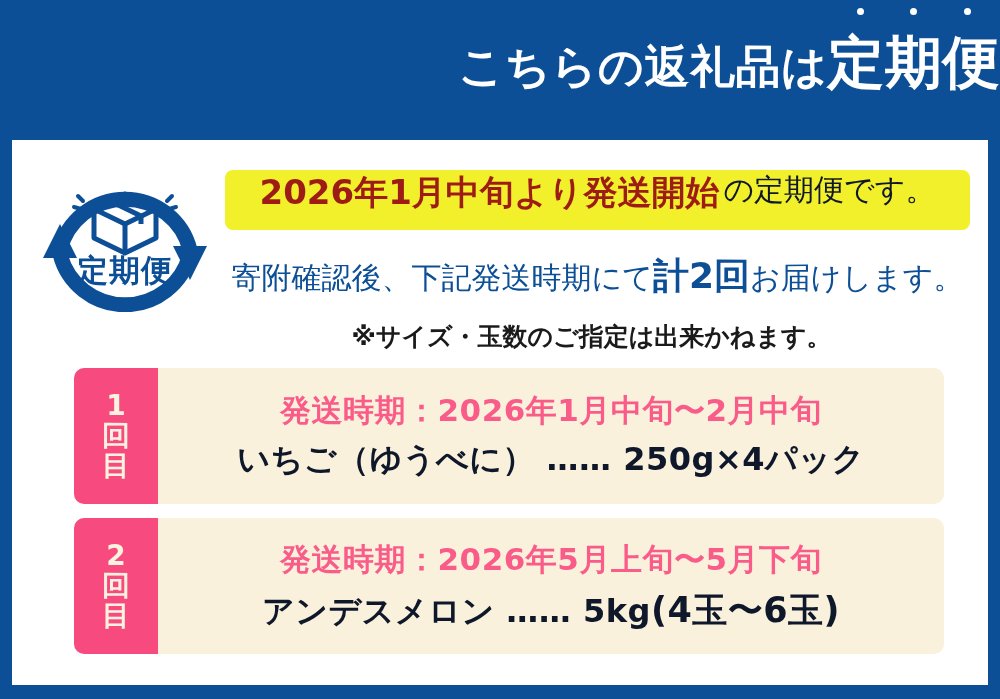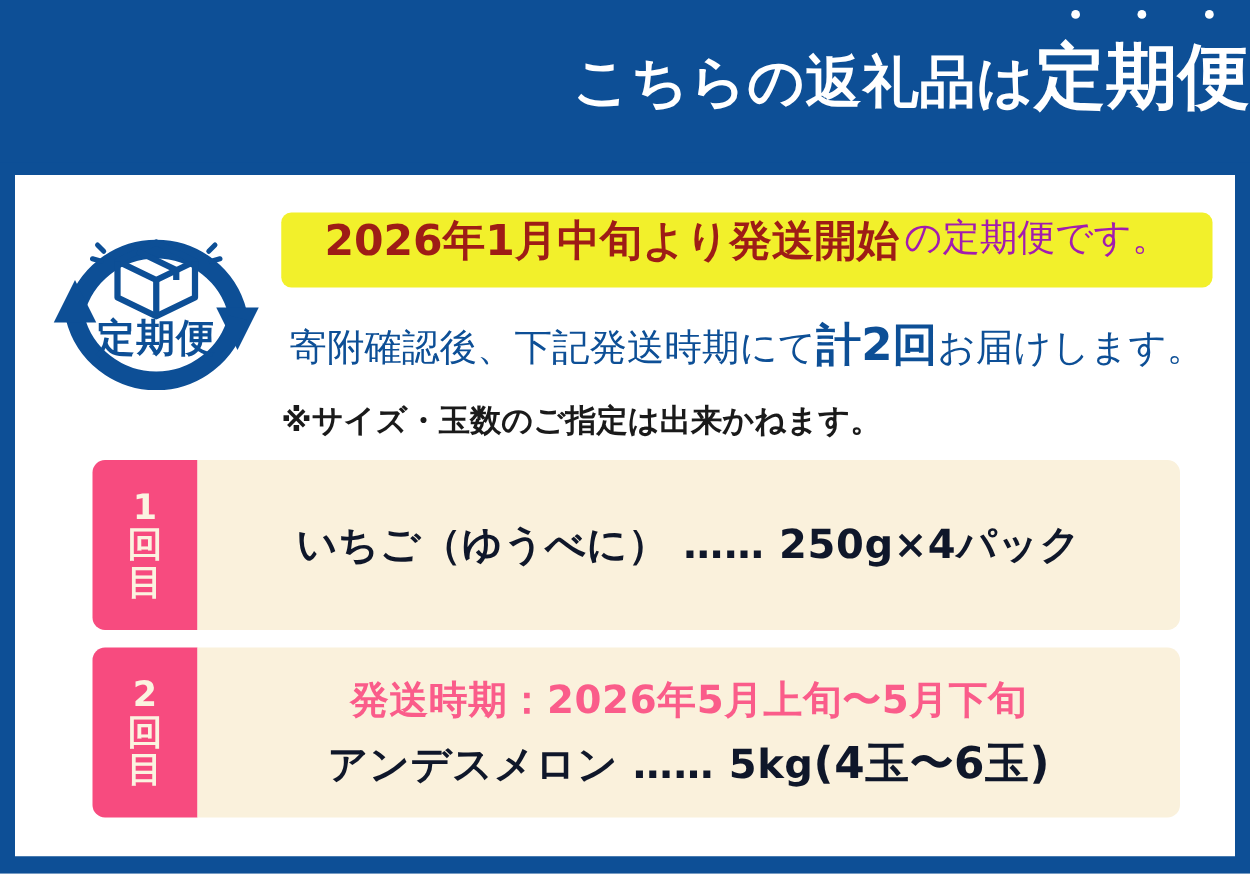--- a/index.html
+++ b/index.html
@@ -118,21 +118,21 @@
     justify-content: center;
     box-sizing: border-box;
   }
   .yb-strong {
     color: #9e1c16;
     font-size: 34px;
     font-weight: bold;
     letter-spacing: 0px;
   }
   .yb-tail {
-    color: #a21caf;
+    color: #0f172a;
     font-size: 30px;
     font-weight: normal;
     margin-left: 4px;
   }
 
   
   .blue-line {
     position: absolute;
     left: 213px;
     top: 112px;
@@ -143,21 +143,21 @@
   }
   .bl-text { font-size: 30px; font-weight: normal; }
   .bl-emph { font-size: 36px; font-weight: bold; }
 
   
   .note-line {
     position: absolute;
     left: 213px;
     top: 180px;
     width: 745px;
-    text-align: left;
+    text-align: center;
     color: #1a1a1a;
     font-size: 25px;
     font-weight: bold;
     padding-right: 12px;
     box-sizing: border-box;
   }
 
   
   .row {
     position: absolute;
@@ -268,20 +268,21 @@
 
     <div class="note-line">※サイズ・玉数のご指定は出来かねます。</div>
 
     <div class="row row-1">
       <div class="row-tab">
         <span>1</span>
         <span>回</span>
         <span>目</span>
       </div>
       <div class="row-body">
+        <div class="row-period">発送時期：2026年1月中旬〜2月中旬</div>
         <div class="row-product">
           <span>いちご（ゆうべに）  ……  250g×4パック</span><span class="rp-sub"></span>
         </div>
       </div>
     </div>
 
     <div class="row row-2">
       <div class="row-tab">
         <span>2</span>
         <span>回</span>

